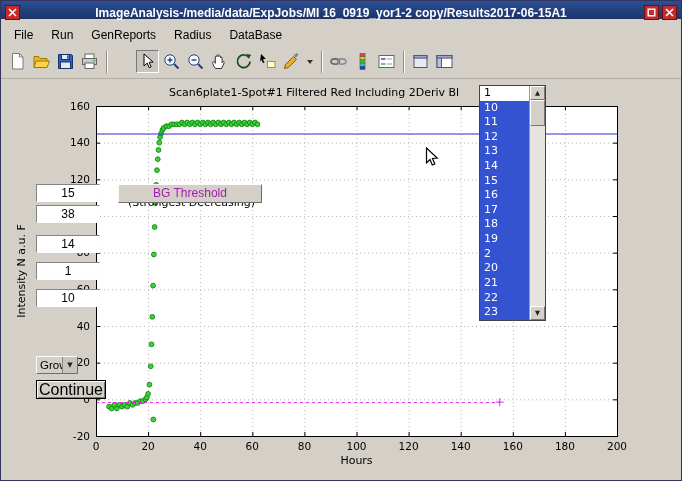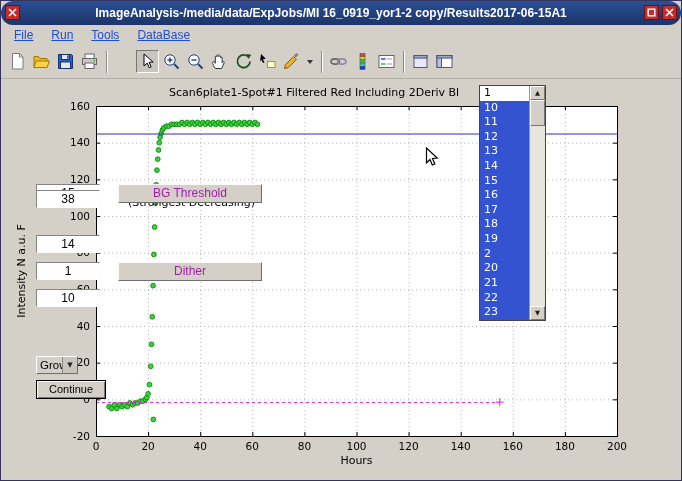--- a/index.html
+++ b/index.html
@@ -1,25 +1,25 @@
 <!DOCTYPE html>
 <html><head>
 <meta charset="utf-8">
 <style>
   html,body{margin:0;padding:0;background:#9a9a9a;}
   .window{position:relative;width:682px;height:481px;background:#d4d0c8;font-family:"Liberation Sans",sans-serif;overflow:hidden;border:1px solid #33335c;box-sizing:border-box;}
 
   
-  .titlebar{position:absolute;left:0;top:0;width:100%;height:24px;background:linear-gradient(180deg,#2b4f96 0%,#1c3468 100%);border-radius:12px;}
+  .titlebar{position:absolute;left:0;top:0;width:100%;height:18px;background:linear-gradient(180deg,#2b4f96 0%,#1c3468 100%);}
   .win-title{position:absolute;left:26px;right:46px;top:0;height:24px;line-height:24px;text-align:center;color:#fff;font-size:12px;font-weight:bold;white-space:nowrap;overflow:hidden;}
   .wbtn{position:absolute;top:4px;width:15px;height:15px;background:#c42b2b;border:1px solid #6d0f0f;box-sizing:border-box;display:flex;align-items:center;justify-content:center;}
 
   
   .menubar{position:absolute;left:0;top:24px;width:100%;height:20px;display:flex;align-items:center;padding-left:4px;box-sizing:border-box;background:#d4d0c8;}
-  .menu-item{font-size:12px;color:#1d4ed8;padding:16px 9px;white-space:nowrap;text-decoration:underline;}
+  .menu-item{font-size:12px;color:#000000;padding:16px 9px;white-space:nowrap;}
 
   
   .toolbar{position:absolute;left:0;top:44px;width:100%;height:34px;display:flex;align-items:center;padding-left:5px;box-sizing:border-box;background:#d4d0c8;border-bottom:1px solid #b2aea6;}
   .tb-btn{width:23px;height:23px;display:flex;align-items:center;justify-content:center;border:1px solid transparent;box-sizing:border-box;margin-right:1px;flex:0 0 auto;}
   .tb-btn svg{width:19px;height:19px;display:block;}
   .tb-btn.narrow{width:12px;}
   .tb-btn.narrow svg{width:10px;}
   .tb-btn.active{border-color:#777 #fff #fff #777;background:#c9c5bd;}
   .tb-sep{width:0;height:22px;border-left:1px solid #8f8b84;border-right:1px solid #fdfdfd;margin:0 4px;flex:0 0 auto;}
   .tb-space{width:24px;height:1px;flex:0 0 auto;}
@@ -32,21 +32,21 @@
   
   .ctl-row{position:absolute;left:35px;display:flex;z-index:3;}
   .pinput{width:64px;height:18px;box-sizing:border-box;background:#fff;border:1px solid;border-color:#848484 #fcfcfc #fcfcfc #848484;text-align:center;font-size:12px;font-family:"Liberation Sans",sans-serif;padding:0;}
   .plabel{width:144px;height:19px;box-sizing:border-box;margin-left:18px;background:#d4d0c8;border:1px solid;border-color:#fcfcfc #6e6e6e #6e6e6e #fcfcfc;font-size:12px;line-height:17px;text-align:center;color:#a21caf;white-space:nowrap;overflow:hidden;}
 
   .dropdown{position:absolute;z-index:3;background:#d4d0c8;border:1px solid;border-color:#fcfcfc #6e6e6e #6e6e6e #fcfcfc;box-sizing:border-box;display:flex;align-items:center;}
   .dd-text{flex:1;font-size:11.5px;padding-left:3px;white-space:nowrap;overflow:hidden;}
   .dd-arrow{width:14px;height:100%;background:#c9c5bd;border-left:1px solid #8a8a8a;display:flex;align-items:center;justify-content:center;}
   .dd-tri{font-size:7px;font-family:"DejaVu Sans",sans-serif;color:#222;line-height:1;}
 
-  .continue-btn{position:absolute;z-index:3;width:70px;height:19px;box-sizing:border-box;background:#d4d0c8;border:1px solid #000;box-shadow:inset 1px 1px 0 #fcfcfc,inset -1px -1px 0 #7a7a7a;font-size:11px;font-family:"Liberation Sans",sans-serif;color:#000;padding:0;line-height:15px;}
+  .continue-btn{position:absolute;z-index:3;width:70px;height:19px;box-sizing:border-box;background:#d4d0c8;border:1px solid #000;box-shadow:inset 1px 1px 0 #fcfcfc,inset -1px -1px 0 #7a7a7a;font-size:16px;font-family:"Liberation Sans",sans-serif;color:#000;padding:0;line-height:15px;}
 
   
   .spot-list{position:absolute;left:478px;top:6px;width:67px;height:236px;z-index:10;background:#fff;border:1px solid #444;box-sizing:border-box;display:flex;}
   .spot-items{flex:1;overflow:hidden;}
   .spot-item{height:14.62px;line-height:14.6px;font-size:11px;padding-left:4px;color:#000;background:#fff;font-family:"DejaVu Sans",sans-serif;}
   .spot-item.selected{background:#3453d1;color:#fff;}
   .spot-sb{width:15px;border-left:1px solid #999;background:#d4d0c8;display:flex;flex-direction:column;}
   .sb-btn{height:14px;background:#d4d0c8;border:1px solid;border-color:#fff #777 #777 #fff;box-sizing:border-box;display:flex;align-items:center;justify-content:center;}
   .sb-gl{font-size:6.5px;font-family:"DejaVu Sans",sans-serif;color:#222;line-height:1;}
   .sb-track{flex:1;position:relative;background:#e7e4dd;}
@@ -74,21 +74,22 @@
     <div class="wbtn" style="right:4px">
       <svg width="9" height="9" viewBox="0 0 9 9">
           <path d="M1 1l7 7M8 1l-7 7" stroke="#fff" stroke-width="1.6" fill="none"></path>
         </svg>
     </div>
   </div>
 
   <div class="menubar">
     <span class="menu-item">File</span>
     <span class="menu-item">Run</span>
-    <span class="menu-item">Tools</span>
+    <span class="menu-item">GenReports</span>
+    <span class="menu-item">Radius</span>
     <span class="menu-item">DataBase</span>
   </div>
 
   <div class="toolbar">
       <div class="tb-btn">
         <span>
           <svg viewBox="0 0 19 19">
             <path d="M4.5 1.5h7l3.5 3.5v12H4.5z" fill="#fdfdfd" stroke="#7a7a7a"></path>
             <path d="M11.5 1.5v3.5h3.5" fill="none" stroke="#7a7a7a"></path>
           </svg>
@@ -406,29 +407,28 @@
         <text x="355.5" y="385" text-anchor="middle" font-size="11" font-family="&quot;DejaVu Sans&quot;, sans-serif" fill="#000">Hours</text>
         <text x="24" y="192" transform="rotate(-90 24 192)" text-anchor="middle" font-size="11" font-family="&quot;DejaVu Sans&quot;, sans-serif" fill="#000">Intensity N a.u. F</text>
       </svg>
 
     <div class="annotation">(Strongest Decreasing)</div>
 
     <div class="ctl-row" style="top:105px">
       <input class="pinput" value="15" style="">
       <div class="plabel">BG Threshold</div>
     </div>
-    <div class="ctl-row" style="top:111px">
+    <div class="ctl-row" style="top:126px">
       <input class="pinput" value="38" style="">
     </div>
     <div class="ctl-row" style="top:156px">
       <input class="pinput" value="14" style="">
     </div>
     <div class="ctl-row" style="top:183px">
       <input class="pinput" value="1" style="">
-      <div class="plabel">Dither</div>
     </div>
     <div class="ctl-row" style="top:210px">
       <input class="pinput" value="10" style="">
     </div>
 
     <div class="dropdown" style="left:35px;top:277px;width:42px;height:18px">
       <span class="dd-text">Growt...</span>
       <span class="dd-arrow">
           <span class="dd-tri">▼</span>
         </span>

